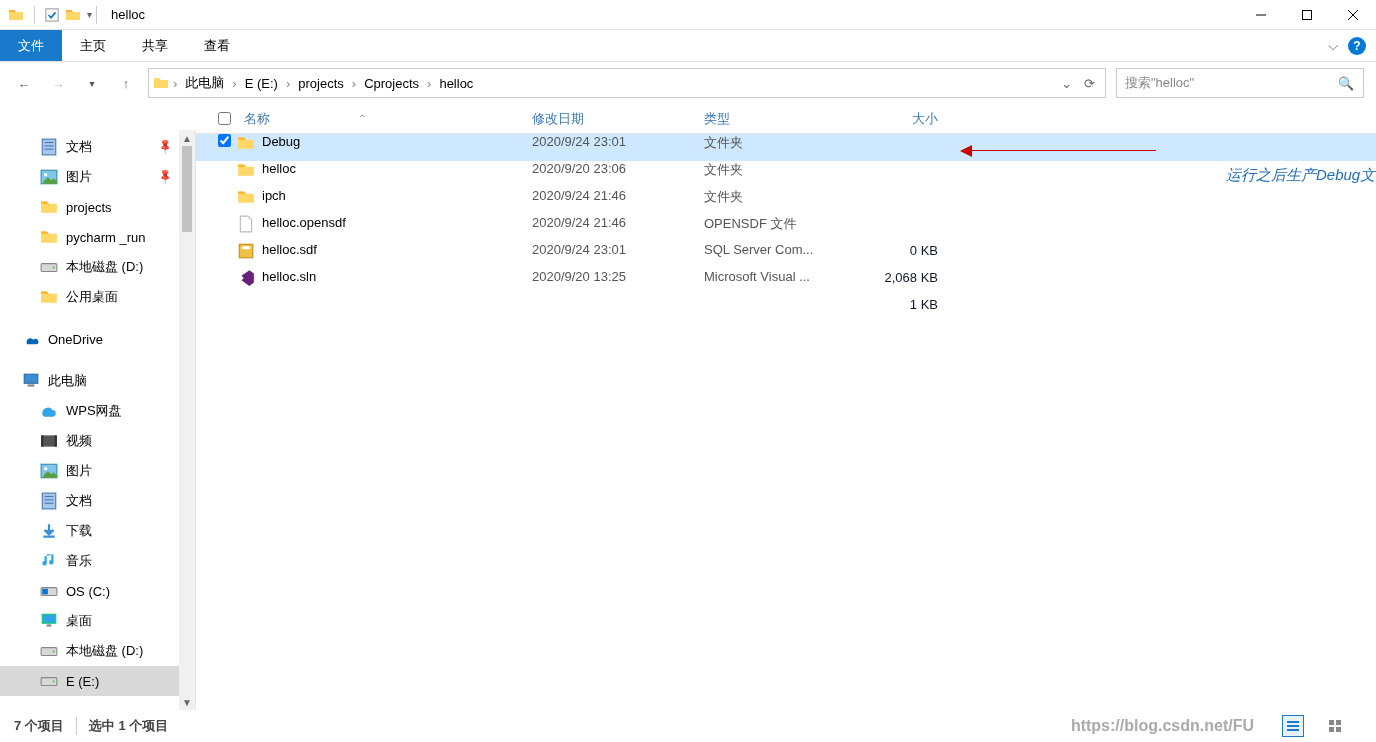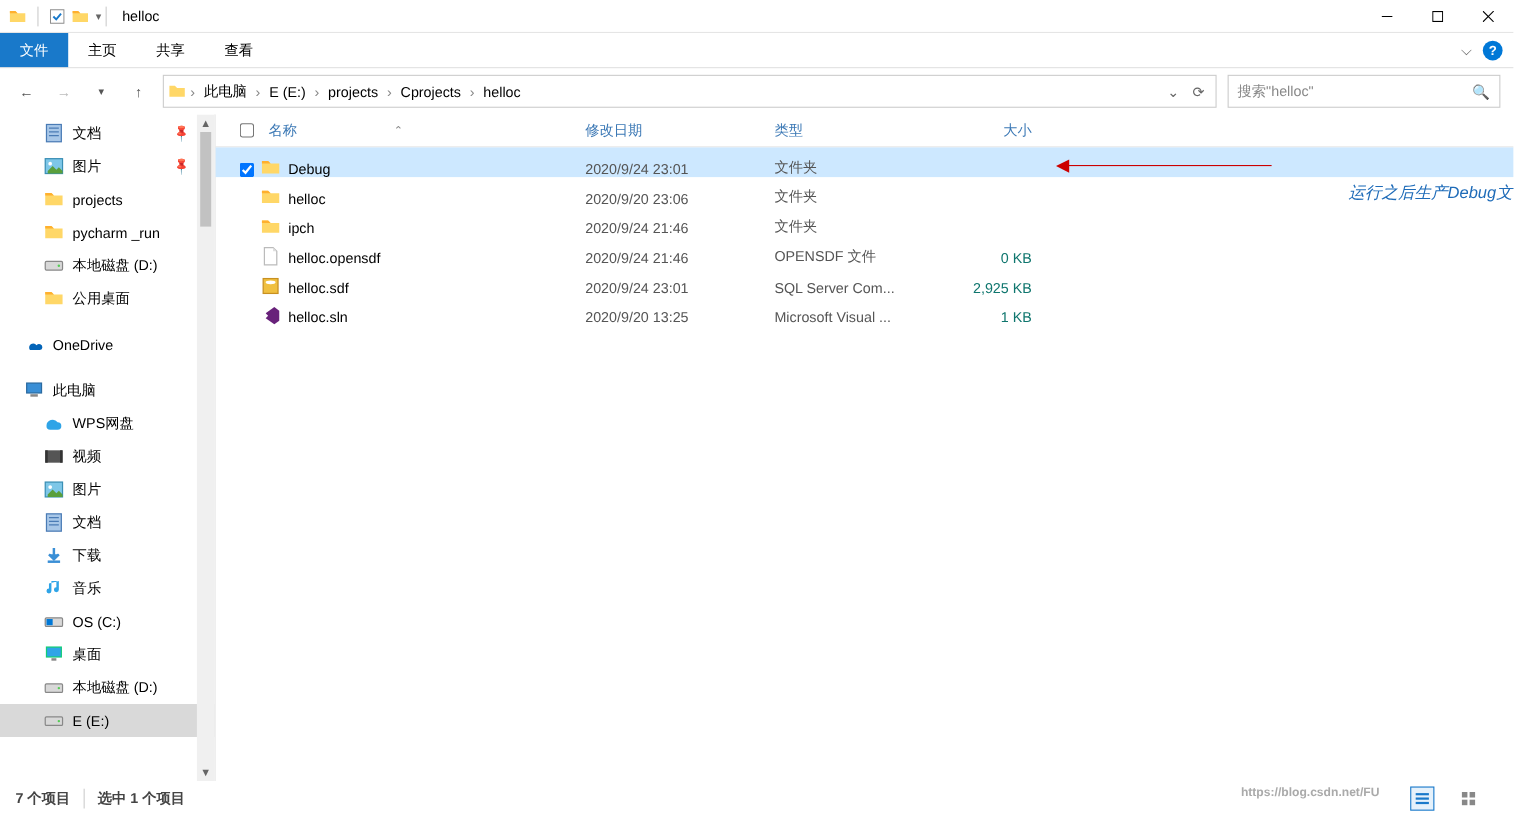--- a/index.html
+++ b/index.html
@@ -26,21 +26,21 @@
 .navbar .addr { flex:1; height:30px; border:1px solid #ccc; display:flex; align-items:center; padding:0 4px; }
 .navbar .addr .crumb { padding:0 6px; height:100%; display:flex; align-items:center; }
 .navbar .addr .sep { color:#888; padding:0 2px; }
 .navbar .addr .folder-ico { width:16px; height:16px; margin-right:2px;}
 .navbar .addr .tail { margin-left:auto; display:flex; align-items:center; color:#666; }
 .navbar .addr .tail .v { padding:0 6px; }
 .navbar .search { width:248px; height:30px; border:1px solid #ccc; display:flex; align-items:center; padding:0 8px; color:#888; }
 .navbar .search .glass { margin-left:auto; color:#555;}
 
 .body { display:flex; height: 606px; }
-.sidebar { width: 196px; border-right:1px solid #e5e5e5; position:relative; overflow:hidden; }
+.sidebar { width: 196px; border-right:1px solid #e5e5e5; position:relative; overflow:hidden;margin-top:26px; }
 .sidebar .scroll { position:absolute; right:0; top:0; bottom:0; width:16px; background:#f0f0f0; display:flex; flex-direction:column; }
 .sidebar .scroll .arrow { height:16px; display:flex; align-items:center; justify-content:center; color:#666; font-size:10px;}
 .sidebar .scroll .thumb { background:#c2c2c2; margin:0 3px; height:86px; margin-top:0px; }
 .sidebar .scroll .track { flex:1; }
 .sidebar .items { padding-top:2px; }
 .sidebar .item { height:30px; display:flex; align-items:center; padding-left:40px; gap:8px; position:relative;}
 .sidebar .item.pin::after { content:"📌"; position:absolute; right:22px; font-size:11px; color:#666; transform:rotate(-45deg);}
 .sidebar .item.lvl1 { padding-left:40px; }
 .sidebar .item.lvl0 { padding-left:22px;align-items:center; }
 .sidebar .item.selected { background:#d9d9d9; }
@@ -51,38 +51,38 @@
 .columns { height:30px; display:flex; align-items:center; border-bottom:1px solid #e5e5e5; color:#3b78b5; padding-left:16px; }
 .columns .chk { width:24px; display:flex; align-items:center; justify-content:center;}
 .columns .chk input { width:13px; height:13px;}
 .columns .col-name { width:296px; padding-left:8px; display:flex; align-items:center; gap:8px;}
 .columns .col-name .sortup { font-size:10px; color:#888; margin-left:80px;}
 .columns .col-date { width:172px; }
 .columns .col-type { width:156px; }
 .columns .col-size { width:90px; text-align:right; padding-right:12px;}
 
 .rows { }
-.row { height:27px; display:flex; align-items:flex-end; padding-left:16px; }
+.row { height:27px; display:flex; align-items:flex-start; padding-left:16px; }
 .row.selected { background:#cde8ff; }
 .row .chk { width:24px; display:flex; align-items:center; justify-content:center;}
 .row .chk input { width:13px; height:13px;}
 .row .ico { width:20px; display:flex; align-items:center; justify-content:center; }
 .row .name { width:276px; padding-left:6px; }
 .row .date { width:172px; color:#555; }
 .row .type { width:156px; color:#555; white-space:nowrap; overflow:hidden; text-overflow:ellipsis;}
-.row .size { width:90px; text-align:right; padding-right:12px; color:#0f766e;}
+.row .size { width:90px; text-align:right; padding-right:12px; color:#0f172a;margin-top:28px;}
 
 .annotation { position:absolute; top:46px; left:770px; display:flex; align-items:center; }
 .annotation .arrow-line { width:190px; height:1px; background:#c00; position:relative;}
 .annotation .arrow-line::before { content:""; position:absolute; left:-12px; top:-5px; border:6px solid transparent; border-right:12px solid #c00;}
 .annotation .txt { color:#1e6bb8; font-style:italic; font-size:15px; margin-left:70px; margin-top:24px; position:absolute; left:190px; white-space:nowrap; top:-8px;}
 
 .statusbar { position:absolute; bottom:0; left:0; right:16px; height:32px; display:flex; align-items:center; padding:0 14px; color:#444;font-weight:bold; }
 .statusbar .sep-v { width:1px; height:18px; background:#ccc; margin:0 12px;}
-.statusbar .right { margin-left:auto; display:flex; align-items:flex-start; gap:20px; color:#aaa; font-size:11px;}
+.statusbar .right { margin-left:auto; display:flex; align-items:center; gap:20px; color:#aaa; font-size:16px;}
 .statusbar .viewbtn { width:22px; height:22px; border:1px solid transparent; display:flex; align-items:center; justify-content:center;}
 .statusbar .viewbtn.active { border-color:#1979ca; background:#e5f1fb;}
 
 svg { display:block; }
 </style>
 </head>
 <body>
 
 <div class="titlebar">
   <div class="qat">
@@ -425,21 +425,21 @@
           <div class="chk"></div>
           <div class="ico">
             <svg width="18" height="18" viewBox="0 0 16 16">
               <rect x="2" y="2" width="12" height="12" fill="#f0c040" stroke="#c89020"></rect>
               <ellipse cx="8" cy="5" rx="4" ry="1.5" fill="#fff"></ellipse>
             </svg>
           </div>
           <div class="name">helloc.sdf</div>
           <div class="date">2020/9/24 23:01</div>
           <div class="type">SQL Server Com...</div>
-          <div class="size">2,925 KB</div>
+          <div class="size">2,068 KB</div>
         </div>
         <div class="row">
           <div class="chk"></div>
           <div class="ico">
             <svg width="18" height="18" viewBox="0 0 16 16">
               <path fill="#68217a" d="M11 1l4 3v8l-4 3-7-5V6z"></path>
               <path fill="#fff" d="M3 5l3 3-3 3z"></path>
             </svg>
           </div>
           <div class="name">helloc.sln</div>

